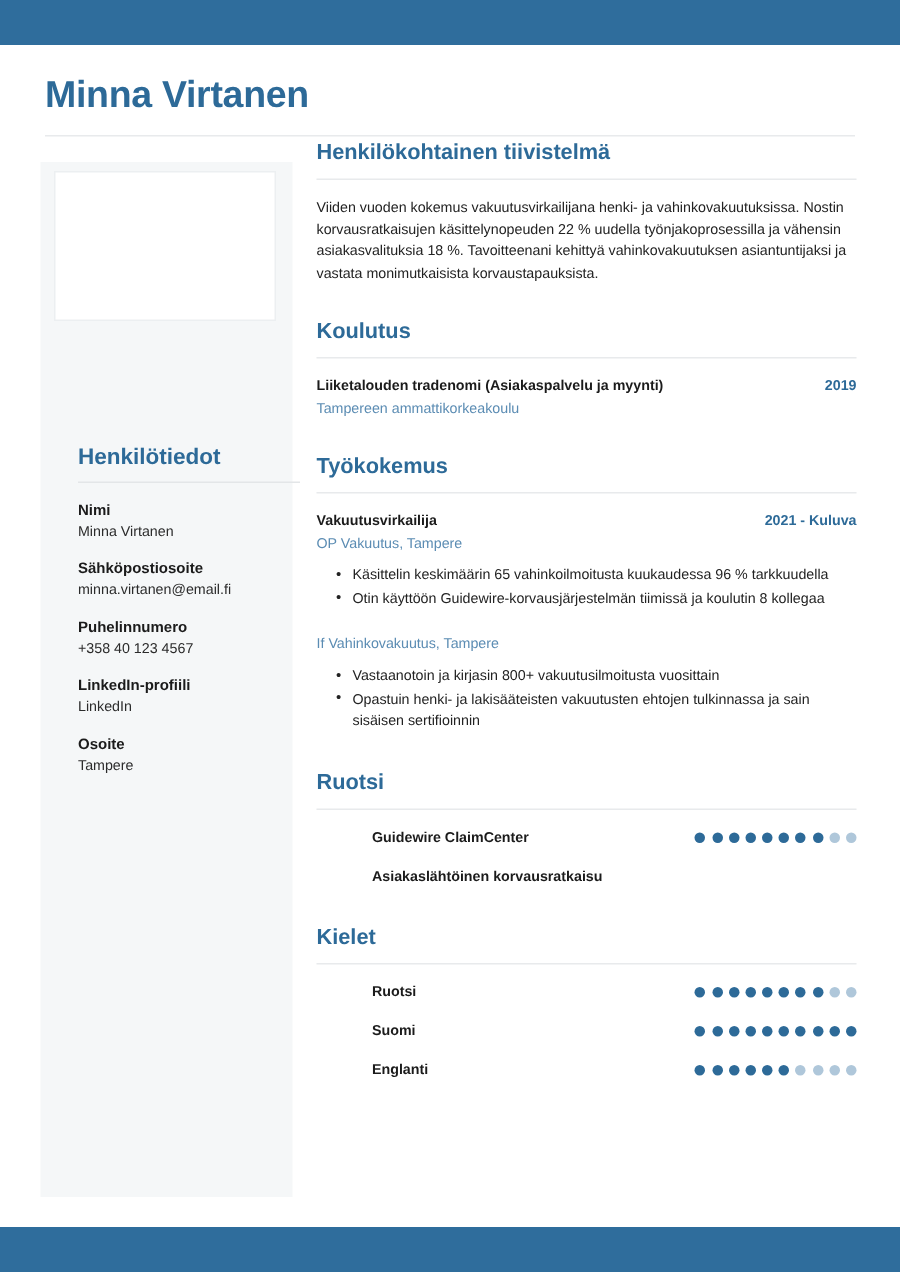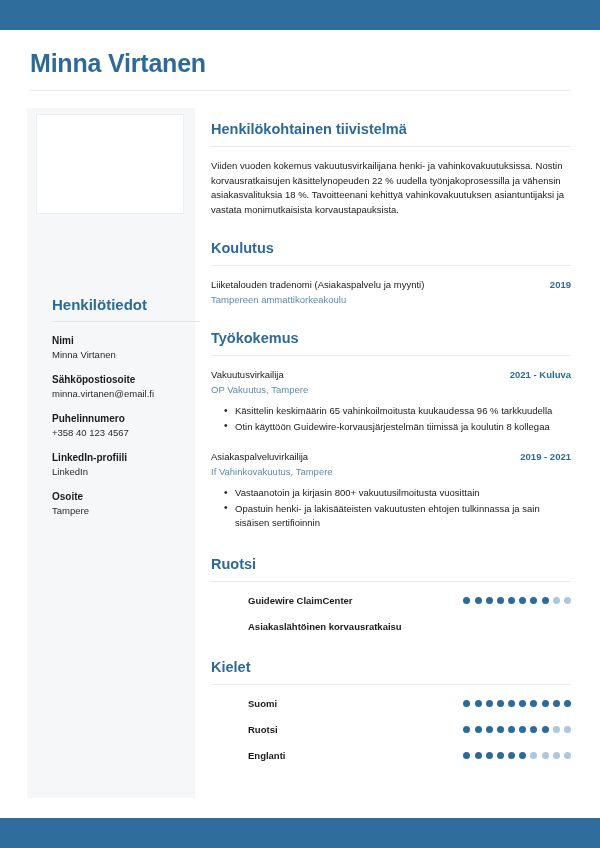--- a/index.html
+++ b/index.html
@@ -107,21 +107,21 @@
   .contact-value {
     font-size: 9.5px;
     color: #2b2b2b;
     line-height: 14px;
   }
 
   
   .content {
     position: absolute;
     left: 211px;
-    top: 120px;
+    top: 93px;
     width: 360px;
   }
   .section {
     margin-bottom: 0;
   }
   .section-title {
     font-size: 14.5px;
     font-weight: bold;
     color: #2d6a98;
     margin: 0;
@@ -145,21 +145,21 @@
     margin-top: 12px;
   }
   .entry-head {
     display: flex;
     align-items: flex-start;
     justify-content: space-between;
     width: 360px;
   }
   .entry-title {
     font-size: 9.5px;
-    font-weight: normal;
+    font-weight: bold;
     color: #1b1b1b;
     line-height: 14px;
     max-width: 248px;
   }
   .entry-date {
     font-size: 9.5px;
     font-weight: bold;
     color: #2d6a98;
     line-height: 14px;
     white-space: nowrap;
@@ -307,24 +307,20 @@
               <div class="entry-title">Vakuutusvirkailija</div>
               <div class="entry-date">2021 - Kuluva</div>
             </div>
             <div class="entry-sub">OP Vakuutus, Tampere</div>
             <ul class="bullets">
               <li>Käsittelin keskimäärin 65 vahinkoilmoitusta kuukaudessa 96 % tarkkuudella</li>
               <li>Otin käyttöön Guidewire-korvausjärjestelmän tiimissä ja koulutin 8 kollegaa</li>
             </ul>
           </div>
           <div class="entry entry-gap">
-            <div class="entry-head">
-              <div class="entry-title">Asiakaspalveluvirkailija</div>
-              <div class="entry-date">2019 - 2021</div>
-            </div>
             <div class="entry-sub">If Vahinkovakuutus, Tampere</div>
             <ul class="bullets">
               <li>Vastaanotoin ja kirjasin 800+ vakuutusilmoitusta vuosittain</li>
               <li>Opastuin henki- ja lakisääteisten vakuutusten ehtojen tulkinnassa ja sain sisäisen sertifioinnin</li>
             </ul>
           </div>
         </div>
     </div>
 
     <div class="section sp-taidot">
@@ -351,47 +347,47 @@
             <div class="dots"></div>
           </div>
         </div>
     </div>
 
     <div class="section sp-kielet">
       <h2 class="section-title">Kielet</h2>
       <div class="section-rule"></div>
       <div id="languages-list">
           <div class="rating-row">
+            <div class="rating-label">Ruotsi</div>
+            <div class="dots">
+              <span class="dot"></span>
+              <span class="dot"></span>
+              <span class="dot"></span>
+              <span class="dot"></span>
+              <span class="dot"></span>
+              <span class="dot"></span>
+              <span class="dot"></span>
+              <span class="dot"></span>
+              <span class="dot empty"></span>
+              <span class="dot empty"></span>
+            </div>
+          </div>
+          <div class="rating-row">
             <div class="rating-label">Suomi</div>
             <div class="dots">
               <span class="dot"></span>
               <span class="dot"></span>
               <span class="dot"></span>
               <span class="dot"></span>
               <span class="dot"></span>
               <span class="dot"></span>
               <span class="dot"></span>
               <span class="dot"></span>
               <span class="dot"></span>
               <span class="dot"></span>
-            </div>
-          </div>
-          <div class="rating-row">
-            <div class="rating-label">Ruotsi</div>
-            <div class="dots">
-              <span class="dot"></span>
-              <span class="dot"></span>
-              <span class="dot"></span>
-              <span class="dot"></span>
-              <span class="dot"></span>
-              <span class="dot"></span>
-              <span class="dot"></span>
-              <span class="dot"></span>
-              <span class="dot empty"></span>
-              <span class="dot empty"></span>
             </div>
           </div>
           <div class="rating-row">
             <div class="rating-label">Englanti</div>
             <div class="dots">
               <span class="dot"></span>
               <span class="dot"></span>
               <span class="dot"></span>
               <span class="dot"></span>
               <span class="dot"></span>

